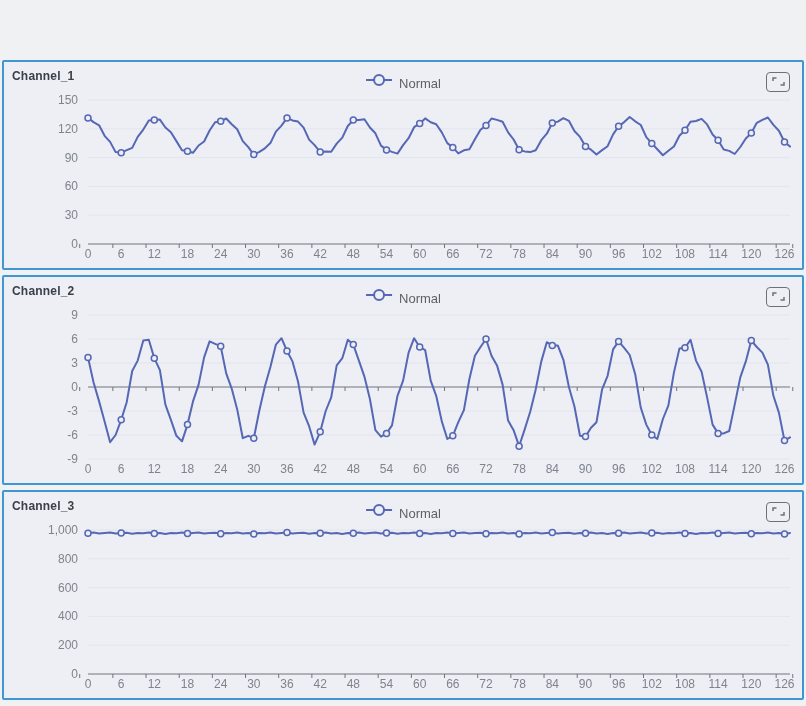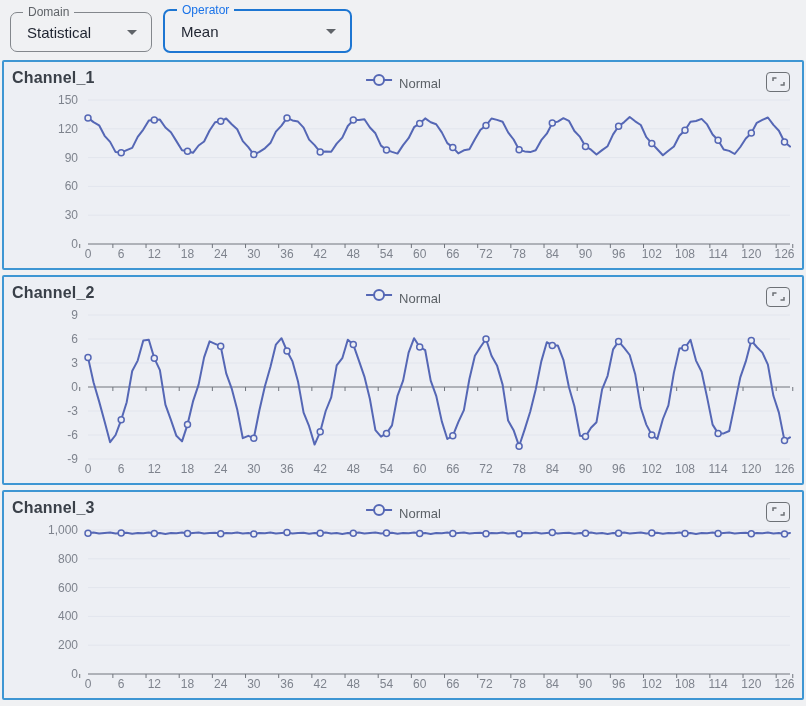--- a/index.html
+++ b/index.html
@@ -29,50 +29,40 @@
   #sel-domain .flabel { color: #5f6368; }
   #sel-operator { left: 163px; top: 9px; width: 189px; height: 44px; border: 2px solid #1d76d2; }
   #sel-operator .flabel { color: #1a73e8; }
   
   .panel {
     position: relative; margin: 0 2px 5px 2px; height: 210px;
     background: #edeff4; border: 2px solid #3e96d3; border-radius: 2px;
   }
   .panel-header { position: relative; height: 26px; }
   .chart-title {
-    position: absolute; left: 8px; top: 7px; font-size: 16px;
+    position: absolute; left: 8px; top: 7px; font-size: 12px;
     font-weight: bold; color: #3a4049; letter-spacing: 0.2px;
   }
   .legend {
     position: absolute; left: 50%; transform: translateX(-50%); top: 6px;
     display: flex; align-items: center; gap: 6px; cursor: pointer;
   }
   .legend-text { font-size: 13px; color: #5c6166; margin-top: 8px; }
   .expand-btn {
     position: absolute; right: 12px; top: 10px; width: 24px; height: 20px;
     border: 1.5px solid #6d7176; border-radius: 4px; background: transparent;
     cursor: pointer; padding: 0; display: block;
   }
   svg.chart { display: block; }
   svg text { font-family: "Liberation Sans", sans-serif; }
 </style>
 </head>
 <body>
 
 <div class="controls">
-  <div class="mat-select" id="sel-domain">
-    <span class="flabel">Domain</span>
-    <span class="value">Statistical</span>
-    <span class="caret"></span>
-  </div>
-  <div class="mat-select" id="sel-operator">
-    <span class="flabel">Operator</span>
-    <span class="value">Mean</span>
-    <span class="caret"></span>
-  </div>
 </div>
 
 <div class="panel">
   <div class="panel-header">
     <span class="chart-title">Channel_1</span>
     <span class="legend">
       <svg width="28" height="14">
         <line x1="1" y1="7" x2="27" y2="7" stroke="#5567b5" stroke-width="2"></line>
         <circle cx="14" cy="7" r="5" fill="#edeff4" stroke="#5567b5" stroke-width="2"></circle>
       </svg>

